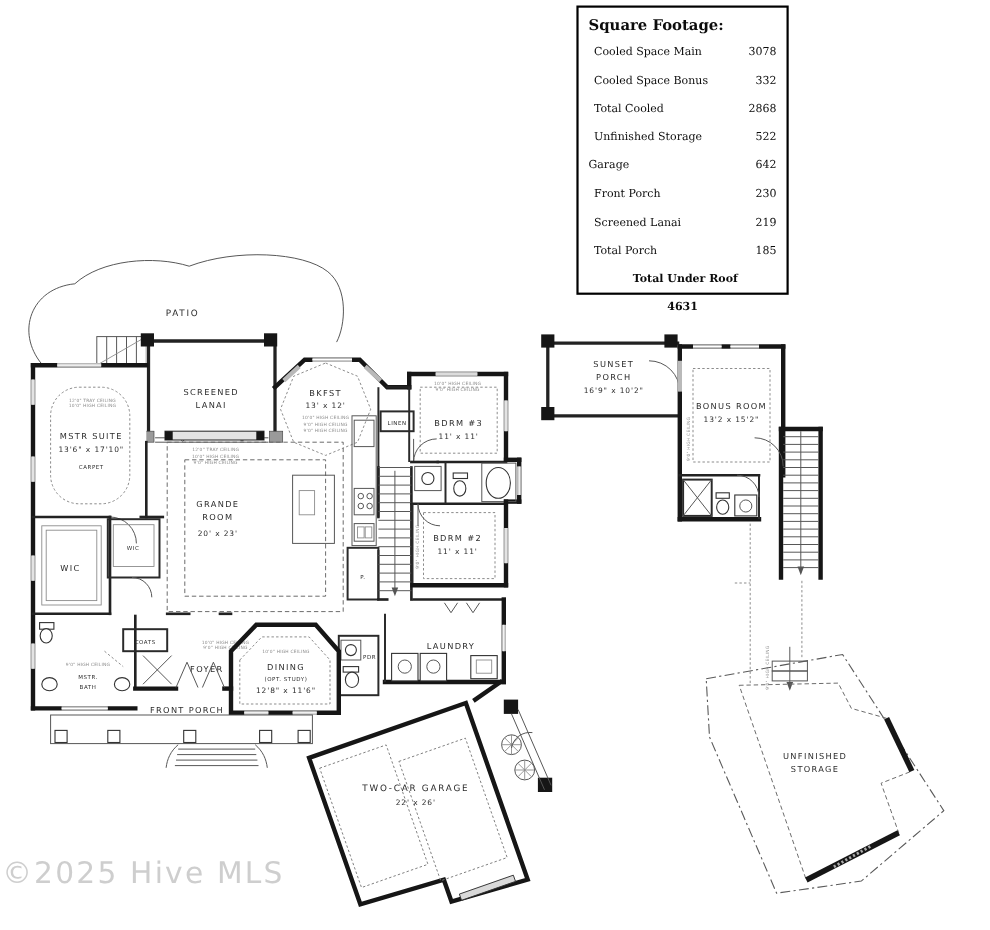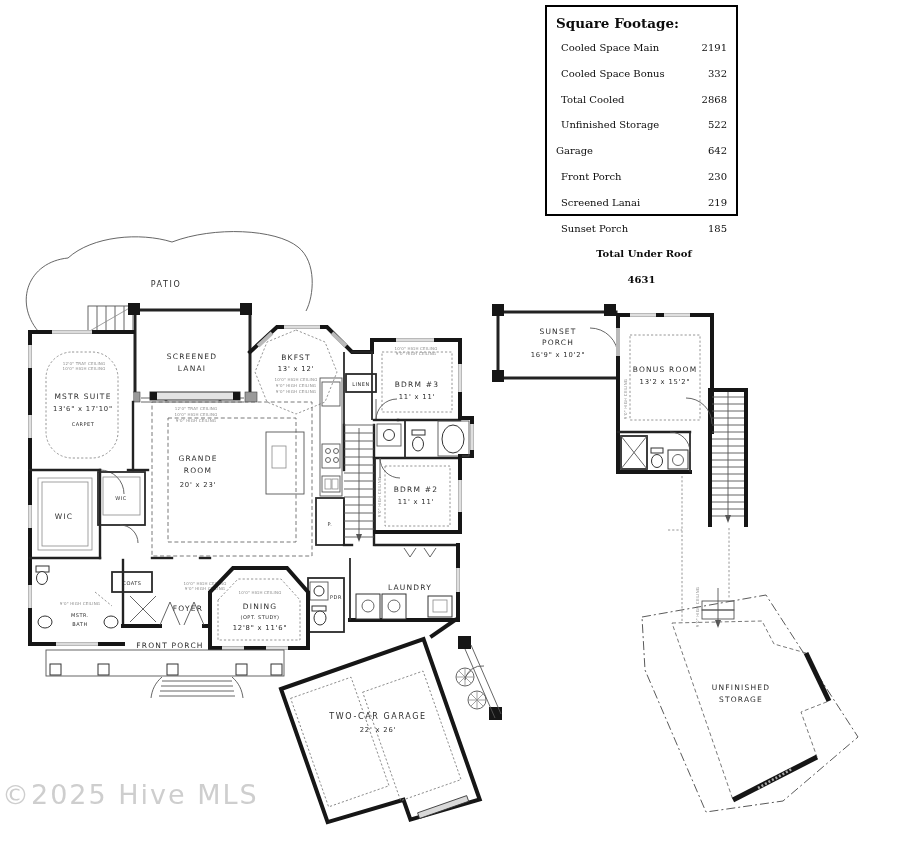--- a/index.html
+++ b/index.html
@@ -18,21 +18,21 @@
   .thin2{stroke:#8a8a8a;stroke-width:.8;fill:none;}
   .dash{stroke:#6a6a6a;stroke-width:.9;fill:none;stroke-dasharray:4 2.6;}
   .dashf{stroke:#7c7c7c;stroke-width:.8;fill:none;stroke-dasharray:2.2 2;}
   .dashdot{stroke:#5a5a5a;stroke-width:1;fill:none;stroke-dasharray:9 3 2 3;}
   .winseg{stroke:#b9b9b9;stroke-width:4;fill:none;}
   .wincen{stroke:#fff;stroke-width:1.1;fill:none;}
   .post{fill:#161616;stroke:none;}
   .postg{fill:#9a9a9a;stroke:#444;stroke-width:.6;}
   .fix{stroke:#333;stroke-width:1;fill:#fff;}
   .white{fill:#fff;stroke:none;}
-  .sqft{position:absolute;left:545px;top:5px;width:193px;height:211px;border:2.5px solid #000;background:#fff;box-sizing:border-box;padding:5px 9px 0 9px;font-family:"DejaVu Serif","Liberation Serif",serif;color:#0c0c0c;}
+  .sqft{position:absolute;left:524px;top:5px;width:193px;height:263px;border:2.5px solid #000;background:#fff;box-sizing:border-box;padding:5px 9px 0 9px;font-family:"DejaVu Serif","Liberation Serif",serif;color:#0c0c0c;}
   .sq-title{font-weight:bold;font-size:13.5px;line-height:23px;}
   .sq-row{display:flex;justify-content:space-between;font-size:10px;line-height:25.8px;align-items:center;}
   .sq-l{padding-left:5px;}
   .sqft div:nth-child(6) .sq-l{padding-left:0;}
   .sq-total{font-weight:bold;flex-direction:column;}
   .wm{position:absolute;left:2px;top:779px;font-family:"DejaVu Sans",sans-serif;font-size:27px;letter-spacing:2px;color:#c9c9c9;opacity:.9;}
 </style>
 </head>
 <body>
 
@@ -459,21 +459,21 @@
       <text class="lbl2" x="741" y="702">STORAGE</text>
     </g>
   </g>
 </svg>
 
   
   <div class="sqft">
     <div class="sq-title">Square Footage:</div>
     <div class="sq-row">
       <span class="sq-l">Cooled Space Main</span>
-      <span class="sq-v">2191</span>
+      <span class="sq-v">3078</span>
     </div>
     <div class="sq-row">
       <span class="sq-l">Cooled Space Bonus</span>
       <span class="sq-v">332</span>
     </div>
     <div class="sq-row">
       <span class="sq-l">Total Cooled</span>
       <span class="sq-v">2868</span>
     </div>
     <div class="sq-row">
@@ -486,21 +486,21 @@
     </div>
     <div class="sq-row">
       <span class="sq-l">Front Porch</span>
       <span class="sq-v">230</span>
     </div>
     <div class="sq-row">
       <span class="sq-l">Screened Lanai</span>
       <span class="sq-v">219</span>
     </div>
     <div class="sq-row">
-      <span class="sq-l">Sunset Porch</span>
+      <span class="sq-l">Total Porch</span>
       <span class="sq-v">185</span>
     </div>
     <div class="sq-row sq-total">
       <span class="sq-l">Total Under Roof</span>
       <span class="sq-v">4631</span>
     </div>
   </div>
 
   
   <div class="wm">©2025 Hive MLS</div>

